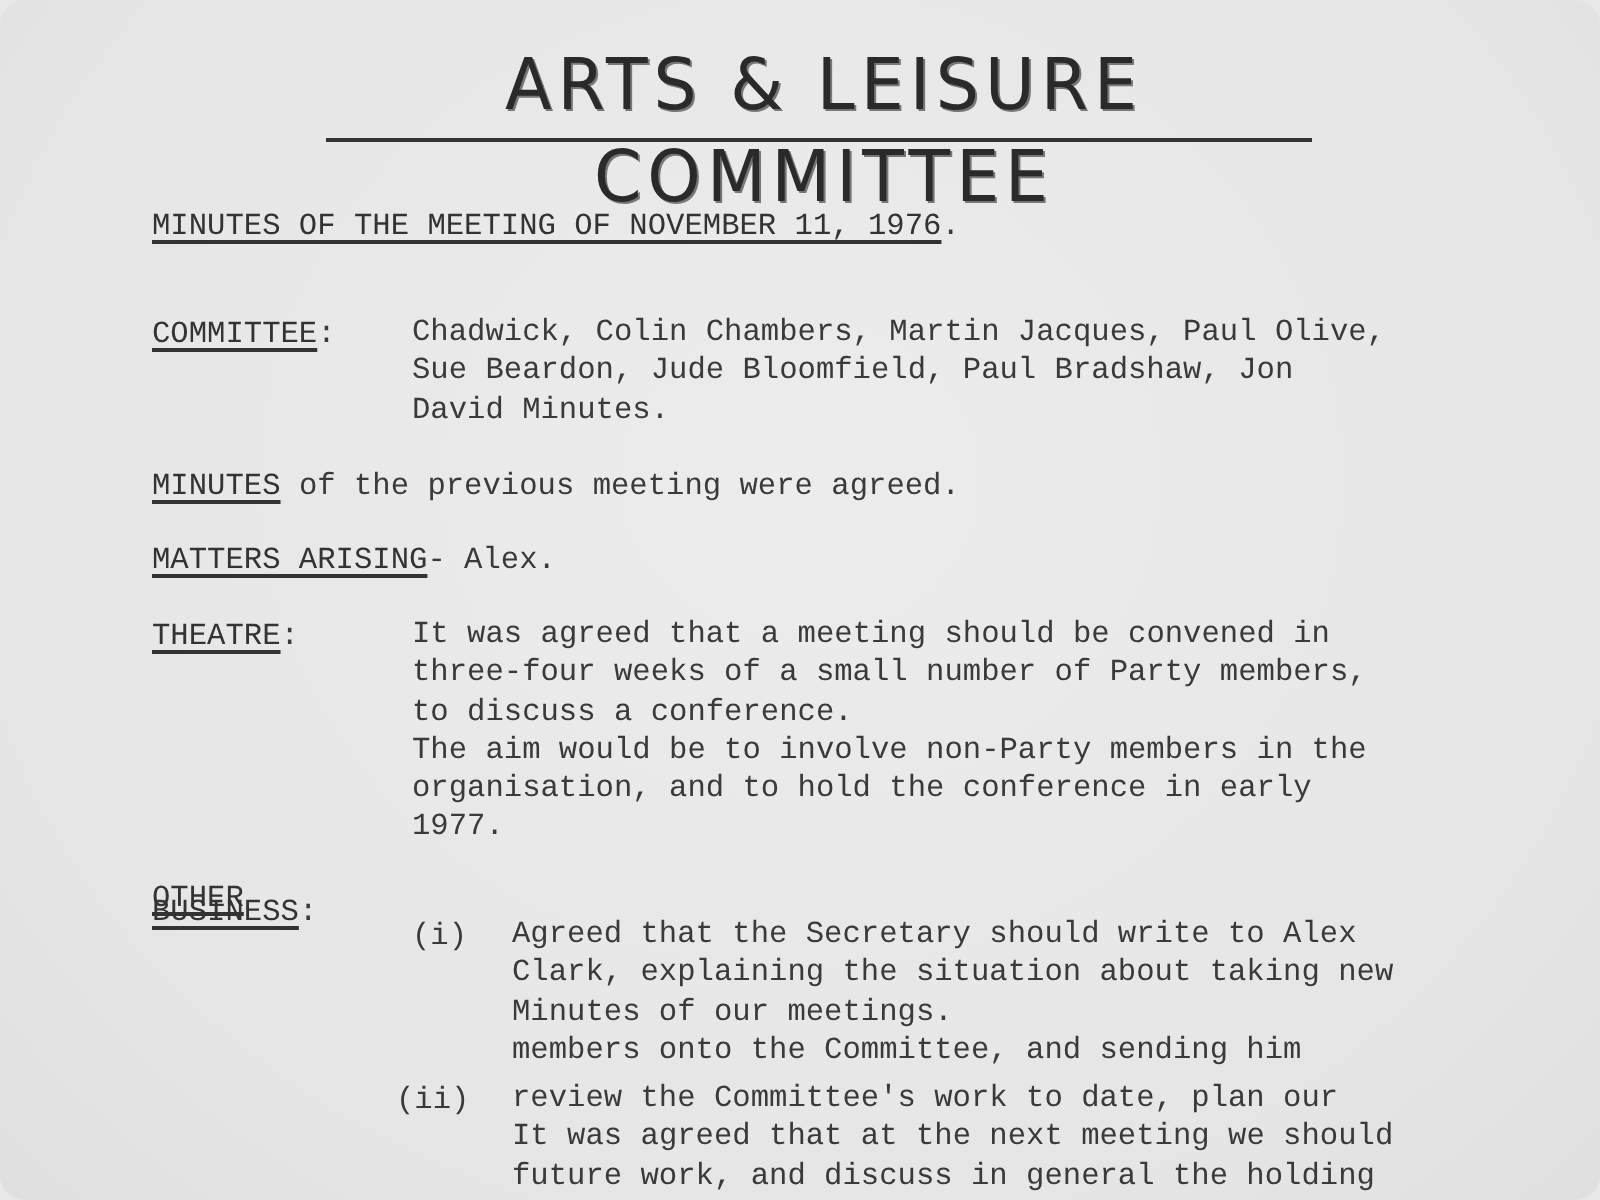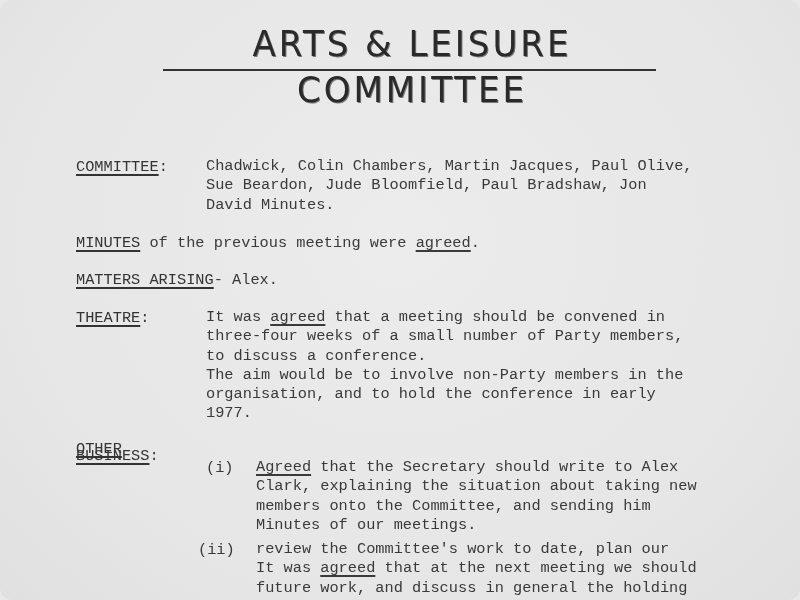--- a/index.html
+++ b/index.html
@@ -45,21 +45,20 @@
       width: 493px;
       height: 2px;
       background: #333;
     }
     .line {
       position: absolute;
       white-space: pre;
       line-height: 18px;
     }
     .u {
-      text-decoration: underline;
       text-decoration-thickness: 1.5px;
       text-underline-offset: 3px;
     }
     .heading {
       text-decoration: underline;
       text-decoration-thickness: 2px;
       text-underline-offset: 3px;
       color: #333;
     }
     .text-block {
@@ -69,33 +68,34 @@
     }
   </style>
 </head>
 <body>
 
 <div class="page">
 
   <div class="title">ARTS &amp; LEISURE COMMITTEE</div>
   <div class="title-rule"></div>
 
+  <div class="line" style="left:76px; top:104px;"><span class="heading">MINUTES OF THE MEETING OF NOVEMBER 11, 1976</span><span>.</span></div>
 
   <div class="line" style="left:76px; top:158px;"><span class="heading">COMMITTEE</span><span>:</span></div>
   <div class="text-block" style="left:206px; top:157px;"><div>Chadwick, Colin Chambers, Martin Jacques, Paul Olive,</div><div>Sue Beardon, Jude Bloomfield, Paul Bradshaw, Jon</div><div>David Minutes.</div></div>
 
   <div class="line" style="left:76px; top:234px;"><span class="heading">MINUTES</span><span> of the previous meeting were </span><span class="u">agreed</span><span>.</span></div>
 
   <div class="line" style="left:76px; top:271px;"><span class="heading">MATTERS ARISING</span><span>- Alex.</span></div>
 
   <div class="line" style="left:76px; top:309px;"><span class="heading">THEATRE</span><span>:</span></div>
   <div class="text-block" style="left:206px; top:308px;"><div><span>It was </span><span class="u">agreed</span><span> that a meeting should be convened in</span></div><div>three-four weeks of a small number of Party members,</div><div>to discuss a conference.</div><div>The aim would be to involve non-Party members in the</div><div>organisation, and to hold the conference in early</div><div>1977.</div></div>
 
   <div class="line" style="left:76px; top:440px;"><span class="heading">OTHER</span></div>
   <div class="line" style="left:76px; top:447px;"><span class="heading">BUSINESS</span><span>:</span></div>
 
   <div class="line" style="left:206px; top:459px;">(i)</div>
-  <div class="text-block" style="left:256px; top:458px;"><div><span class="u">Agreed</span><span> that the Secretary should write to Alex</span></div><div>Clark, explaining the situation about taking new</div><div>members onto the Committee, and sending him</div><div>Minutes of our meetings.</div></div>
+  <div class="text-block" style="left:256px; top:458px;"><div><span class="u">Agreed</span><span> that the Secretary should write to Alex</span></div><div>Clark, explaining the situation about taking new</div><div>Minutes of our meetings.</div><div>members onto the Committee, and sending him</div></div>
 
   <div class="line" style="left:198px; top:541px;">(ii)</div>
   <div class="text-block" style="left:256px; top:540px;"><div>review the Committee's work to date, plan our</div><div><span>It was </span><span class="u">agreed</span><span> that at the next meeting we should</span></div><div>future work, and discuss in general the holding</div></div>
 
 </div>
 
 </body></html>

